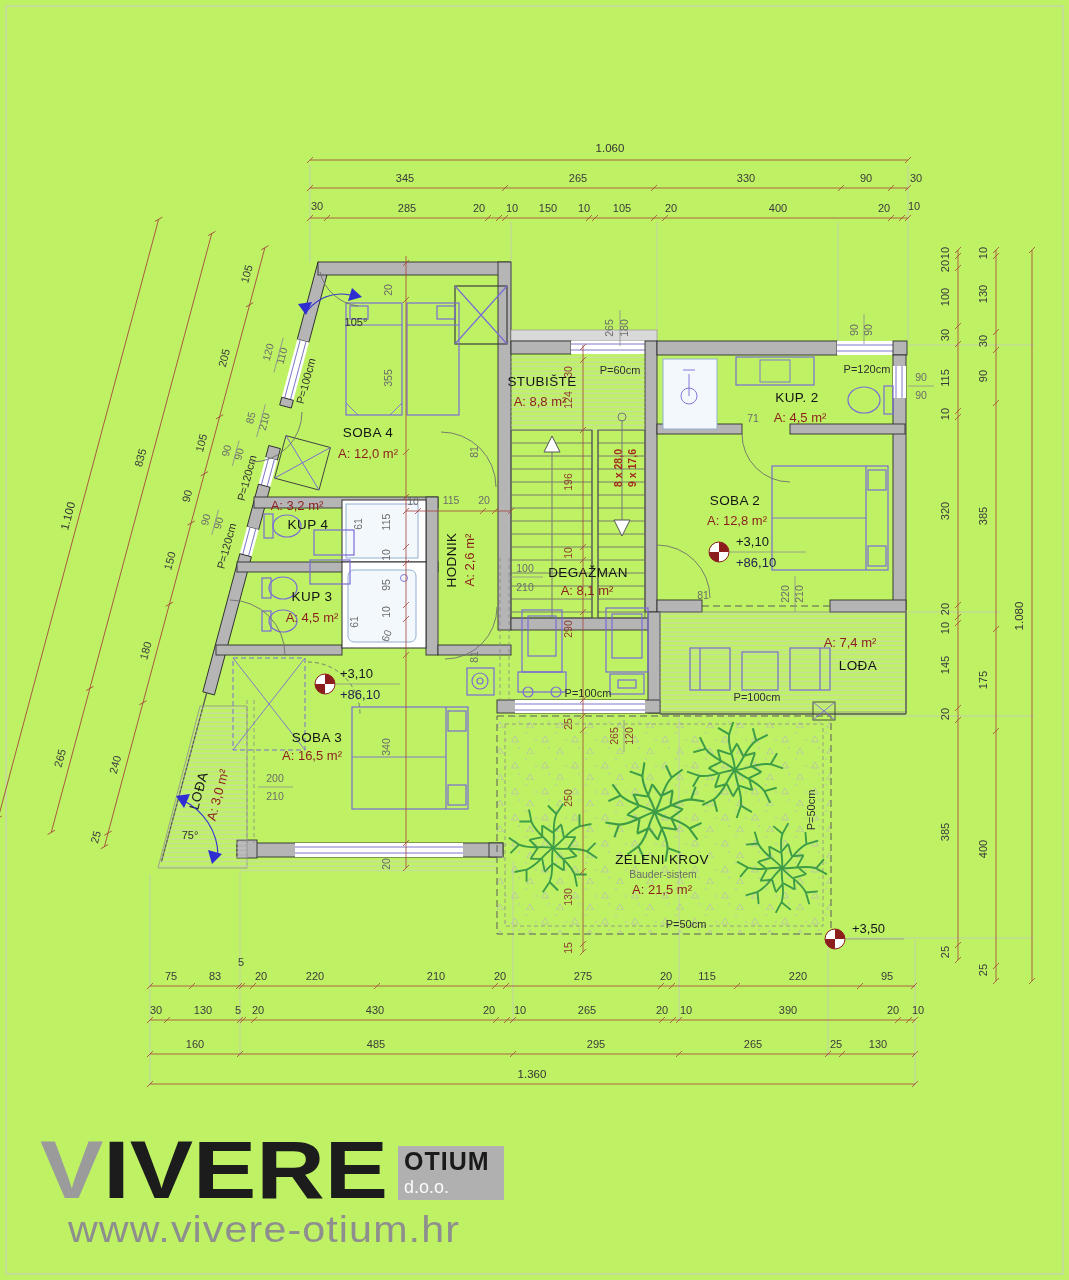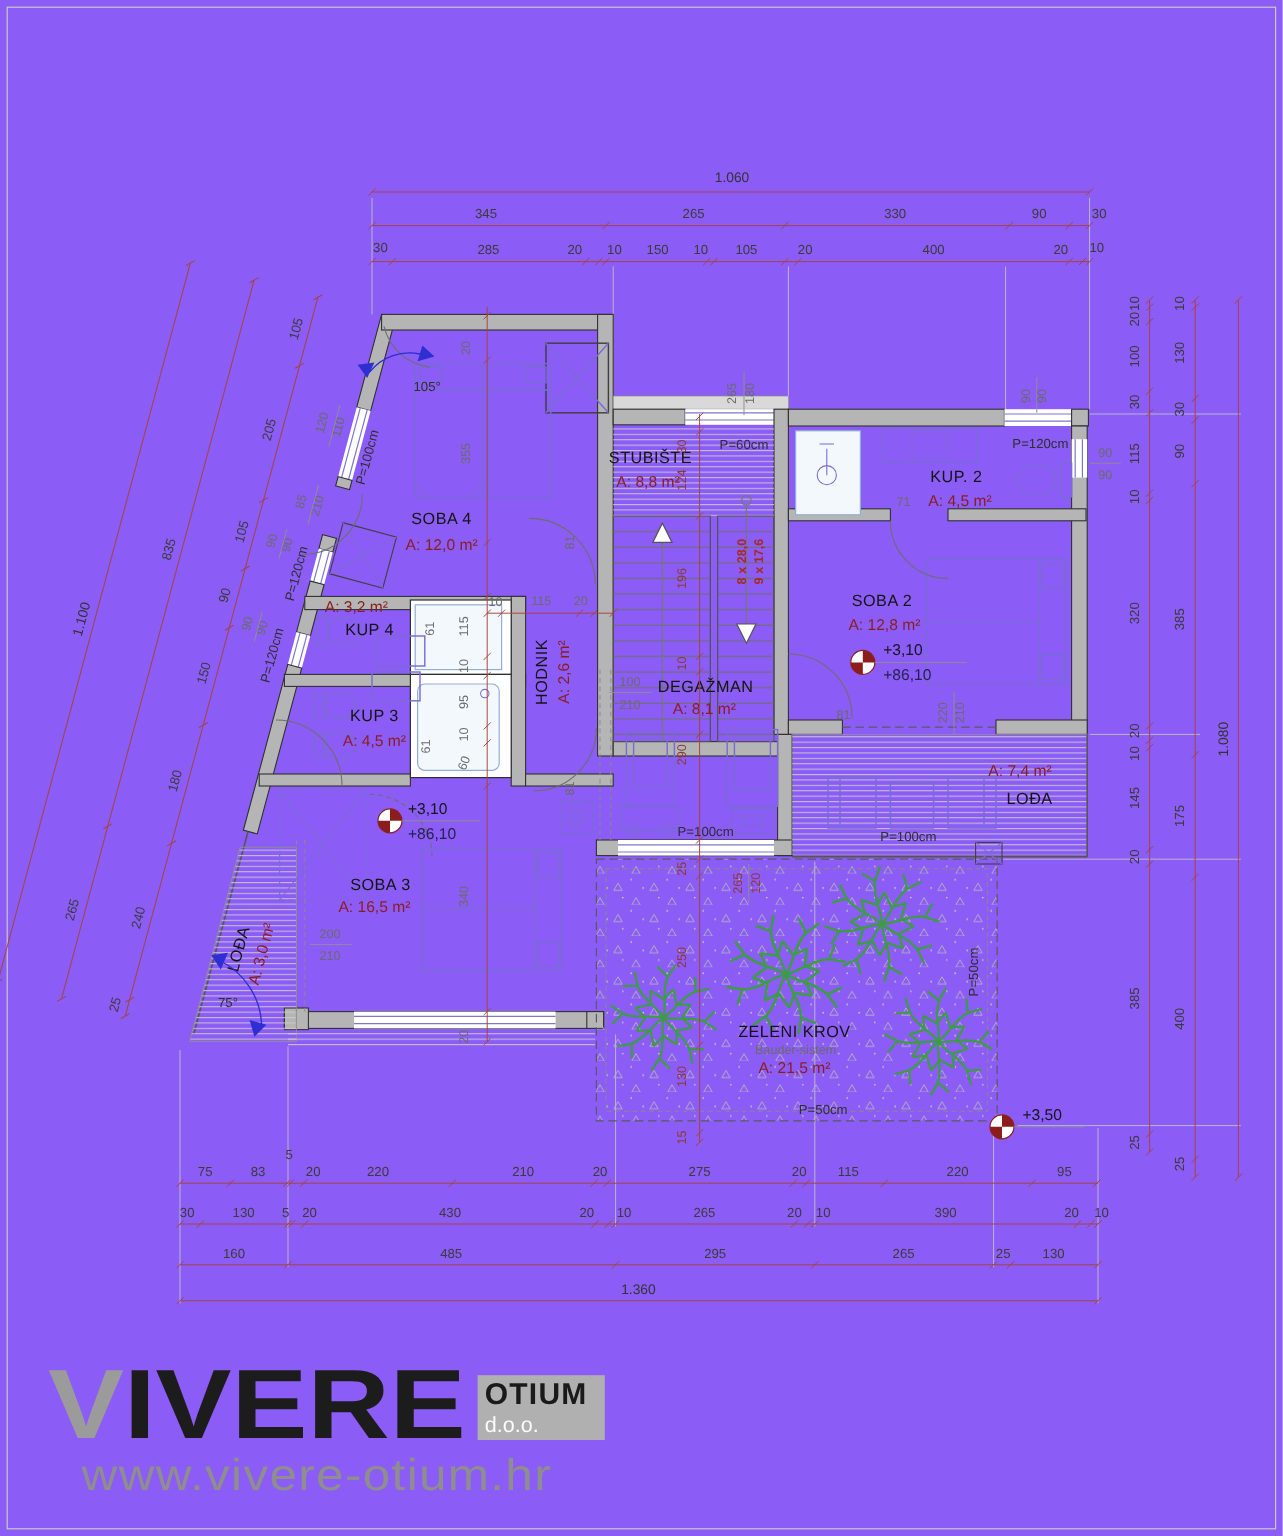--- a/index.html
+++ b/index.html
@@ -1,16 +1,16 @@
 <!DOCTYPE html>
 <html><head>
 <meta charset="utf-8">
 <style>
   html,body{margin:0;padding:0;background:#ffffff;}
-  #stage{width:1069px;height:1280px;position:relative;background:#8b5cf6;}
+  #stage{width:1069px;height:1280px;position:relative;background:#bef264;}
   svg{font-family:"Liberation Sans",sans-serif;}
   .d{font-size:11px;fill:#3b3b3b;text-anchor:middle;}
   .dt{font-size:11.5px;fill:#333;text-anchor:middle;}
   .fr{font-size:10.5px;fill:#6b6b6b;text-anchor:middle;}
   .dr{font-size:10.5px;fill:#a32c20;text-anchor:middle;font-weight:bold;}
   .drs{font-size:10.5px;fill:#8d3a30;text-anchor:middle;}
   .rm{font-size:13.5px;fill:#141414;text-anchor:middle;letter-spacing:.4px;}
   .ar{font-size:13px;fill:#8b1d1d;text-anchor:middle;}
   .pp{font-size:11px;fill:#2e2e2e;text-anchor:middle;}
   .lv{font-size:13px;fill:#15151f;text-anchor:start;}

